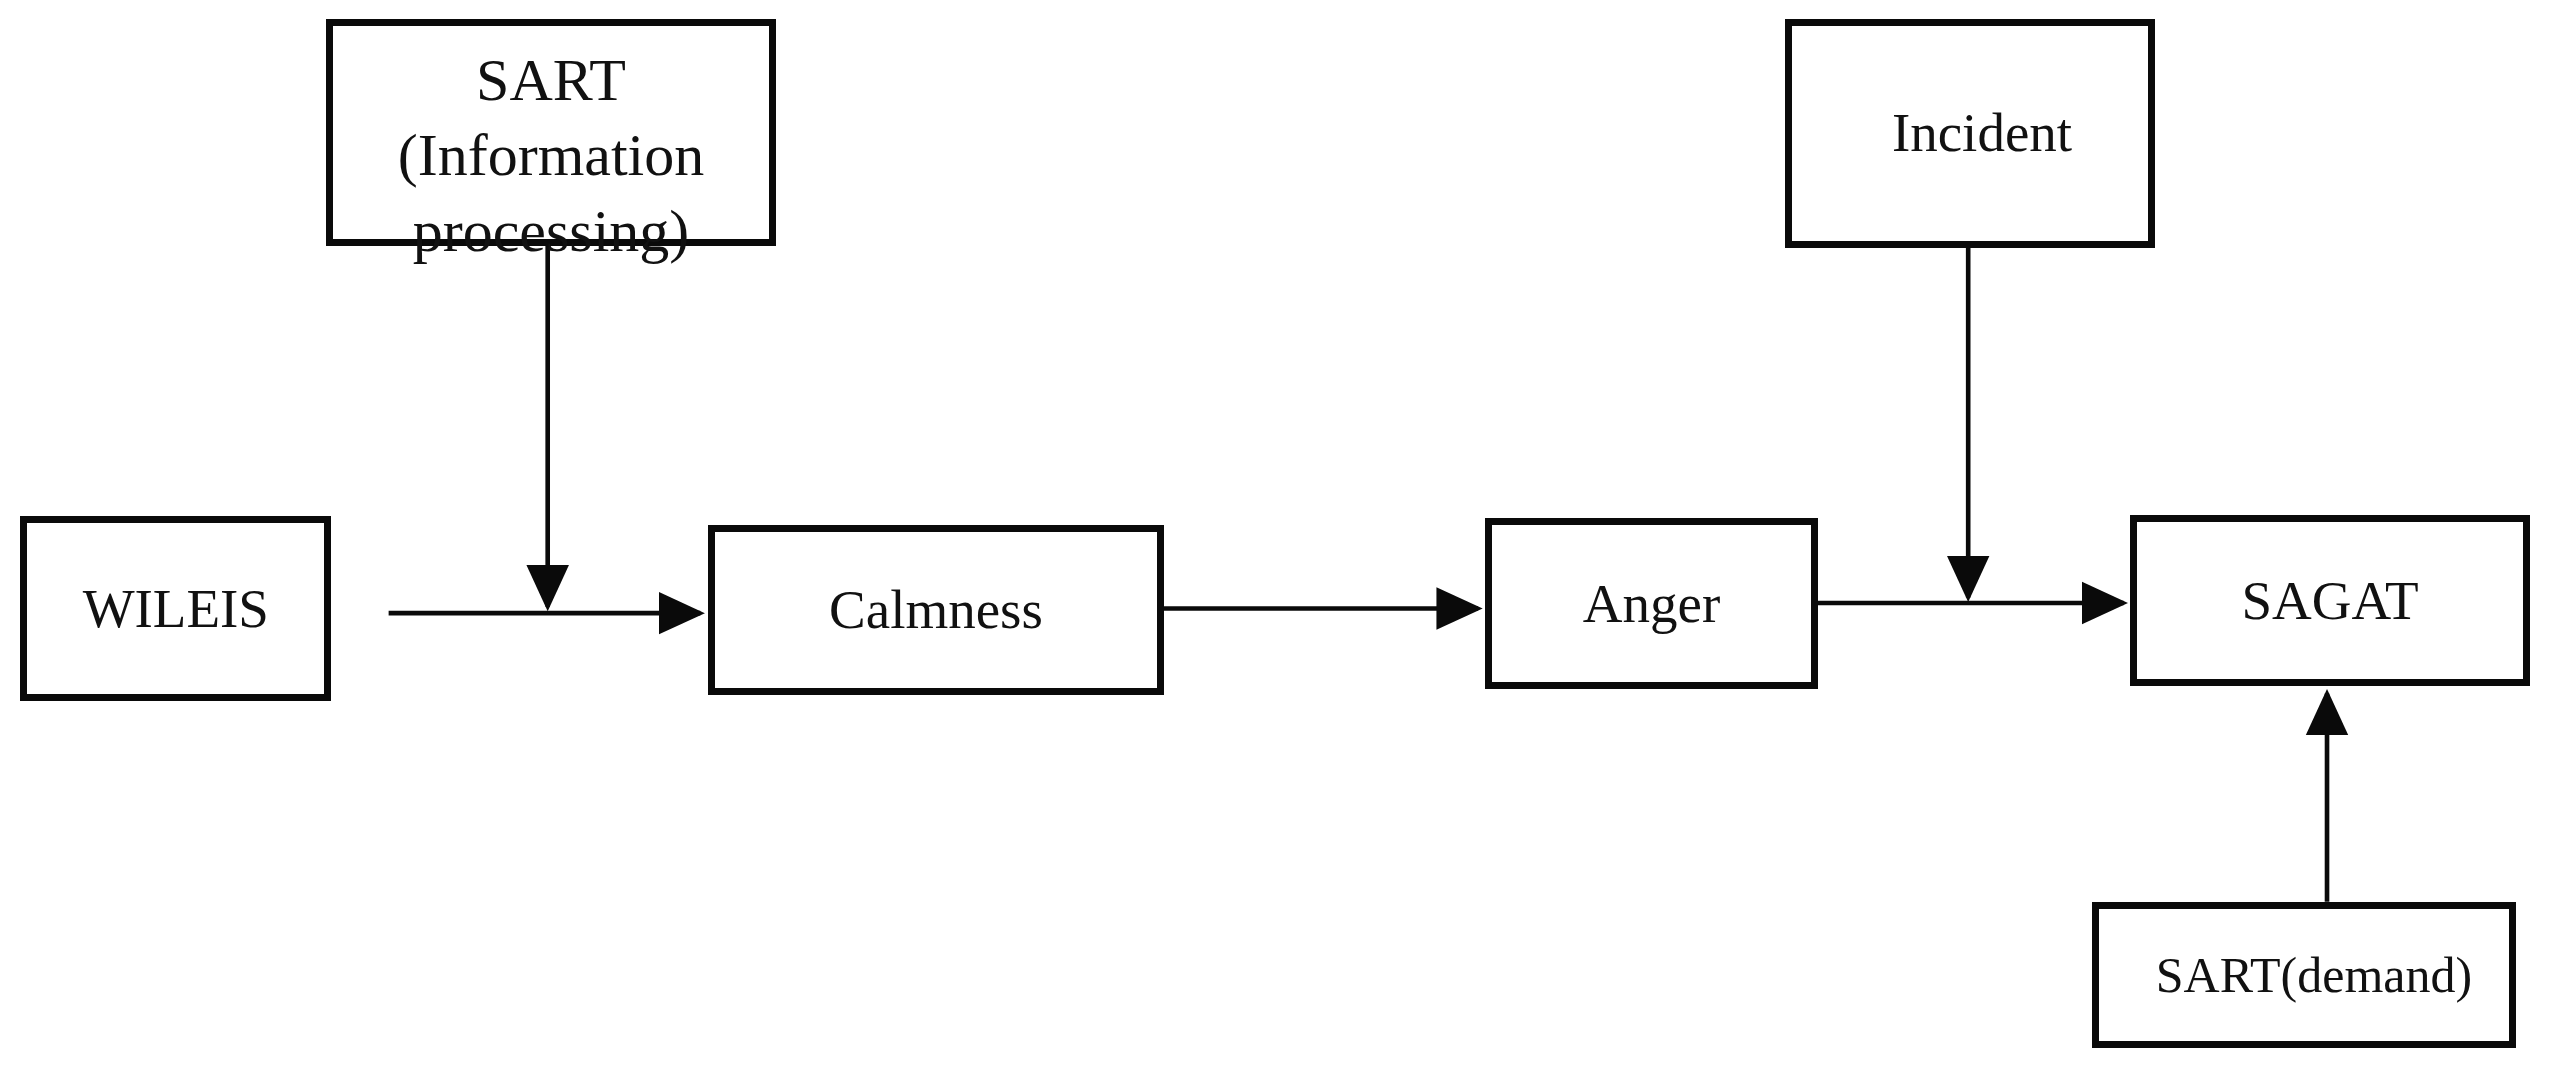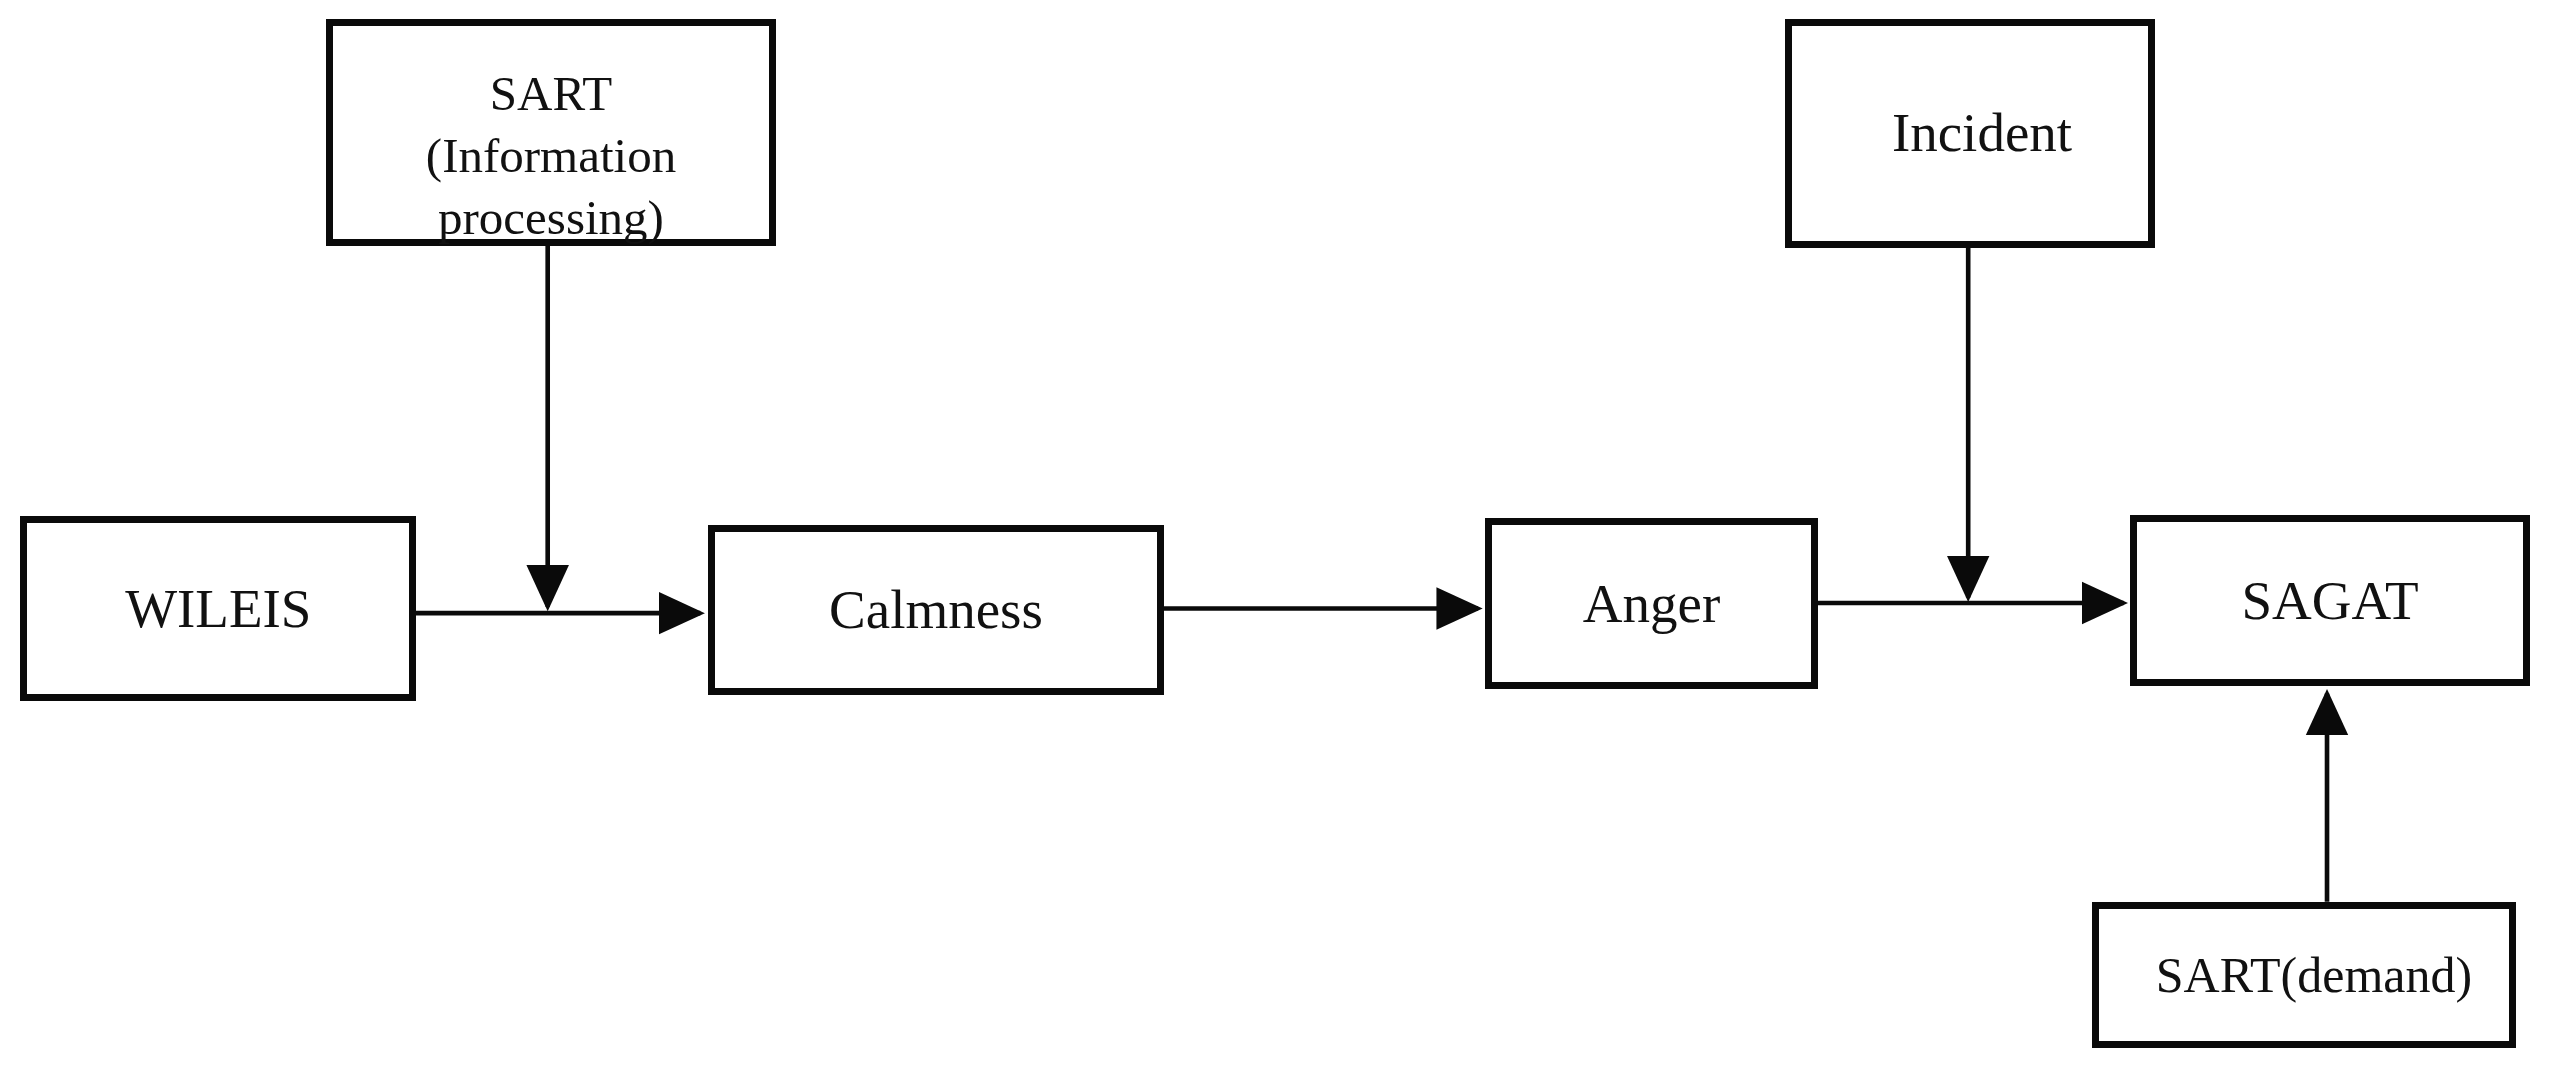--- a/index.html
+++ b/index.html
@@ -31,23 +31,23 @@
     display: block;
     line-height: 1.16;
     font-size: 55px;
     white-space: pre-line;
     padding: 0 5.5px;
     color: #111111;
   }
 
   
   #node-sart-info   { left: 326px;  top: 18.5px;   width: 450px; height: 227px; }
-  #node-sart-info .label { font-size: 49px; line-height: 1.26; margin-top: 48px; }
+  #node-sart-info .label { font-size: 60px; line-height: 1.26; margin-top: 48px; }
   #node-incident    { left: 1785px; top: 18.5px;   width: 370px; height: 229px; padding-left: 24px; }
-  #node-wileis      { left: 20.3px;   top: 516px;  width: 396px; height: 185px; }
+  #node-wileis      { left: 20.3px;   top: 516px;  width: 311px; height: 185px; }
   #node-calmness    { left: 708px;  top: 525px;  width: 456px; height: 170px; justify-content: center; }
   #node-anger       { left: 1485px; top: 518px;  width: 333px; height: 171px; }
   #node-sagat       { left: 2130px; top: 515px;  width: 400px; height: 171px; }
   #node-sart-demand { left: 2092px; top: 902px;  width: 424px; height: 146px; }
   #node-sart-demand .label { font-size: 50px; margin-left: 20px; }
 
   
   #wires {
     position: absolute;
     left: 0;

